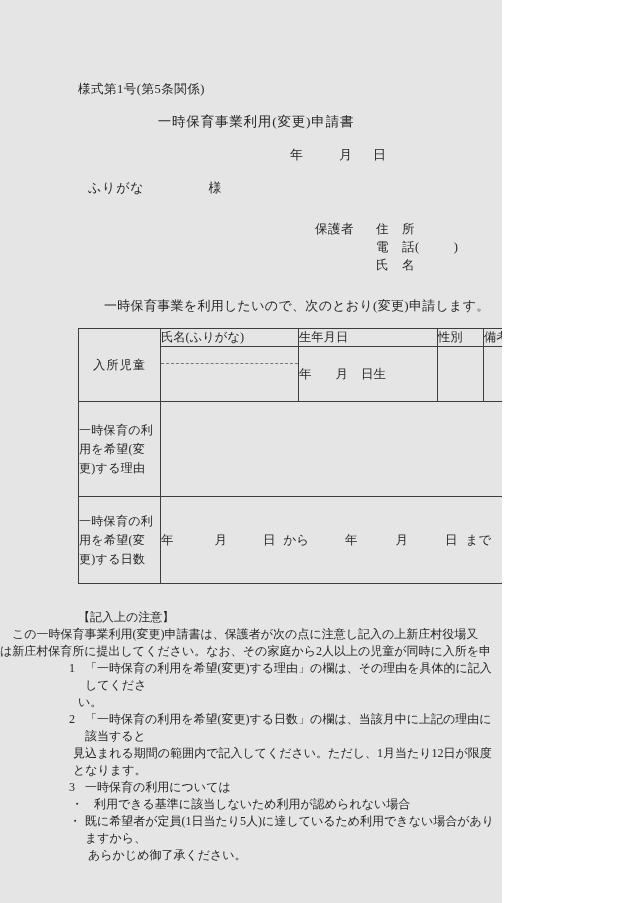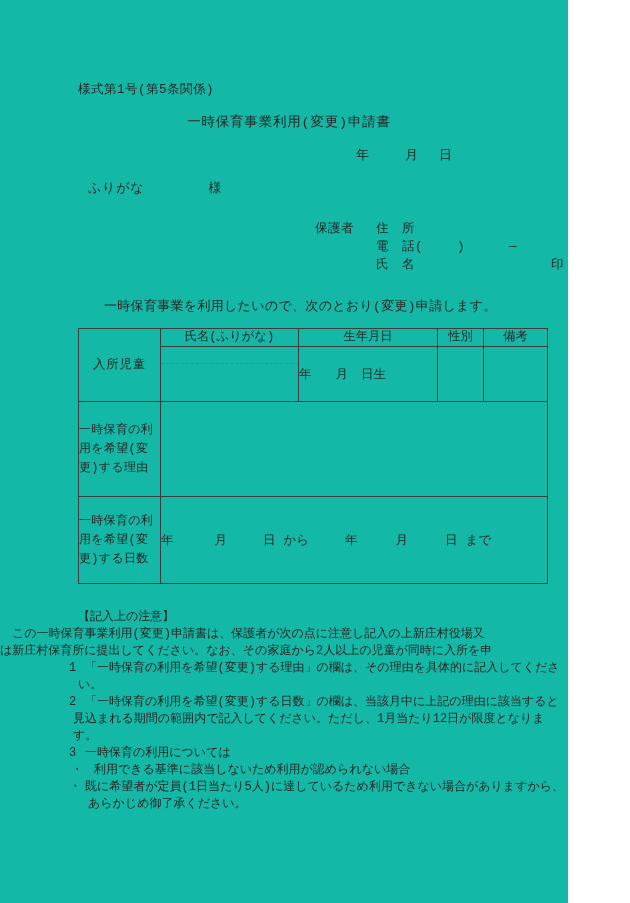--- a/index.html
+++ b/index.html
@@ -1,21 +1,21 @@
 <!DOCTYPE html>
 <html lang="ja"><head>
 <meta charset="utf-8">
 <style>
   html,body{margin:0;padding:0;background:#ffffff;}
   .page{
     position:relative;
-    width:568px;height:903px;
-    background:#14b8a6;
+    width:502px;height:903px;
+    background:#e5e5e5;
     color:#262626;
-    font-family:Liberation Mono, monospace;
+    font-family:Liberation Serif, serif;
     overflow:hidden;
   }
   
   .form-number{position:absolute;left:78px;top:81px;font-size:12.5px;letter-spacing:0.5px;}
   .title{position:absolute;left:0;right:0;top:113px;text-align:center;font-size:13.5px;letter-spacing:0.8px;padding-left:10px;}
   .date-line{position:absolute;left:0;right:0;top:146px;text-align:right;padding-right:116px;font-size:13px;}
   .date-line .gap-month{margin-left:36px;}
   .date-line .gap-day{margin-left:21px;}
   .addressee{position:absolute;left:88px;top:179px;font-size:13px;letter-spacing:0.8px;}
   .addressee .honorific{margin-left:64px;}
@@ -35,21 +35,21 @@
     border-collapse:collapse;table-layout:fixed;
     width:470px;
     font-size:12.5px;
   }
   .form-table td{border:1px solid #3d3d3d;padding:0;vertical-align:middle;font-weight:normal;}
   .col-label{width:82px;}
   .col-name{width:138px;}
   .col-birth{width:139px;}
   .col-sex{width:46px;}
   .col-remarks{width:64px;}
-  .r-head td{height:17px;text-align:center;font-size:12.3px;line-height:15px;}
+  .r-head td{height:17px;font-size:12.3px;line-height:15px;}
   .r-child td{height:54px;}
   .r-reason td{height:94px;}
   .r-days td{height:86px;}
   .c-childlabel{text-align:center;font-size:12.5px;letter-spacing:1px;}
   .c-name{position:relative;}
   .furigana-divider{position:absolute;left:0;right:0;top:16px;border-top:1px dashed #787878;}
   .c-birth{padding-left:45px;white-space:nowrap;}
   .c-birth .gap-m{margin-left:24px;}
   .c-birth .gap-d{margin-left:13px;}
   .c-rowlabel{font-size:12px;white-space:pre;line-height:19px;padding-left:4px;letter-spacing:0.3px;}

